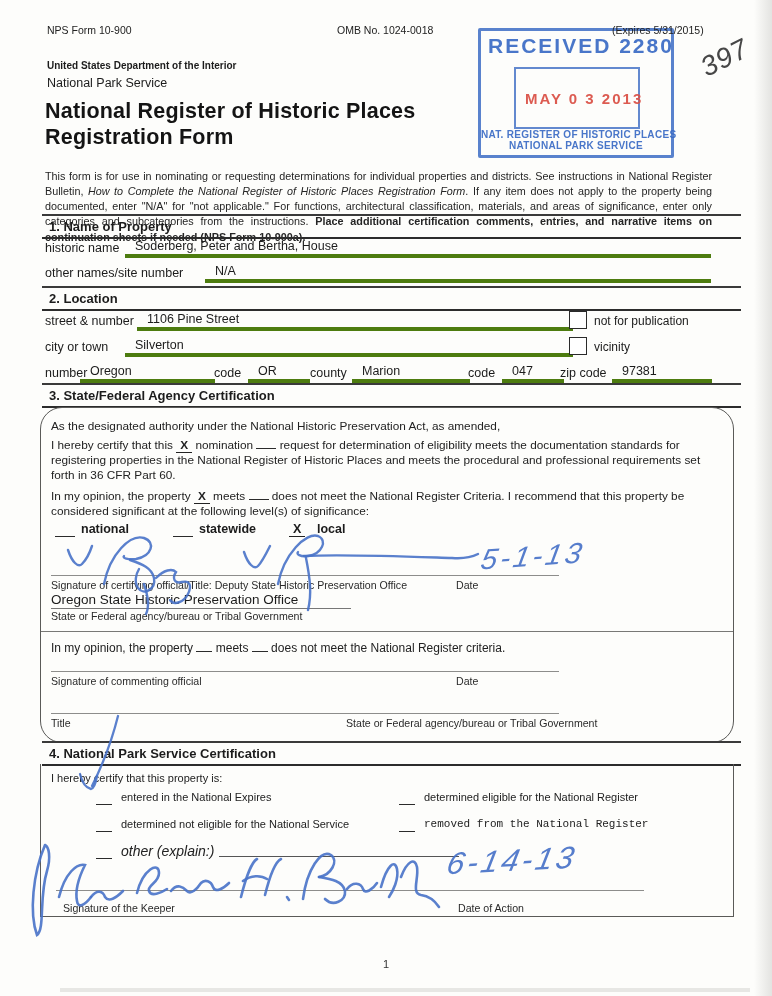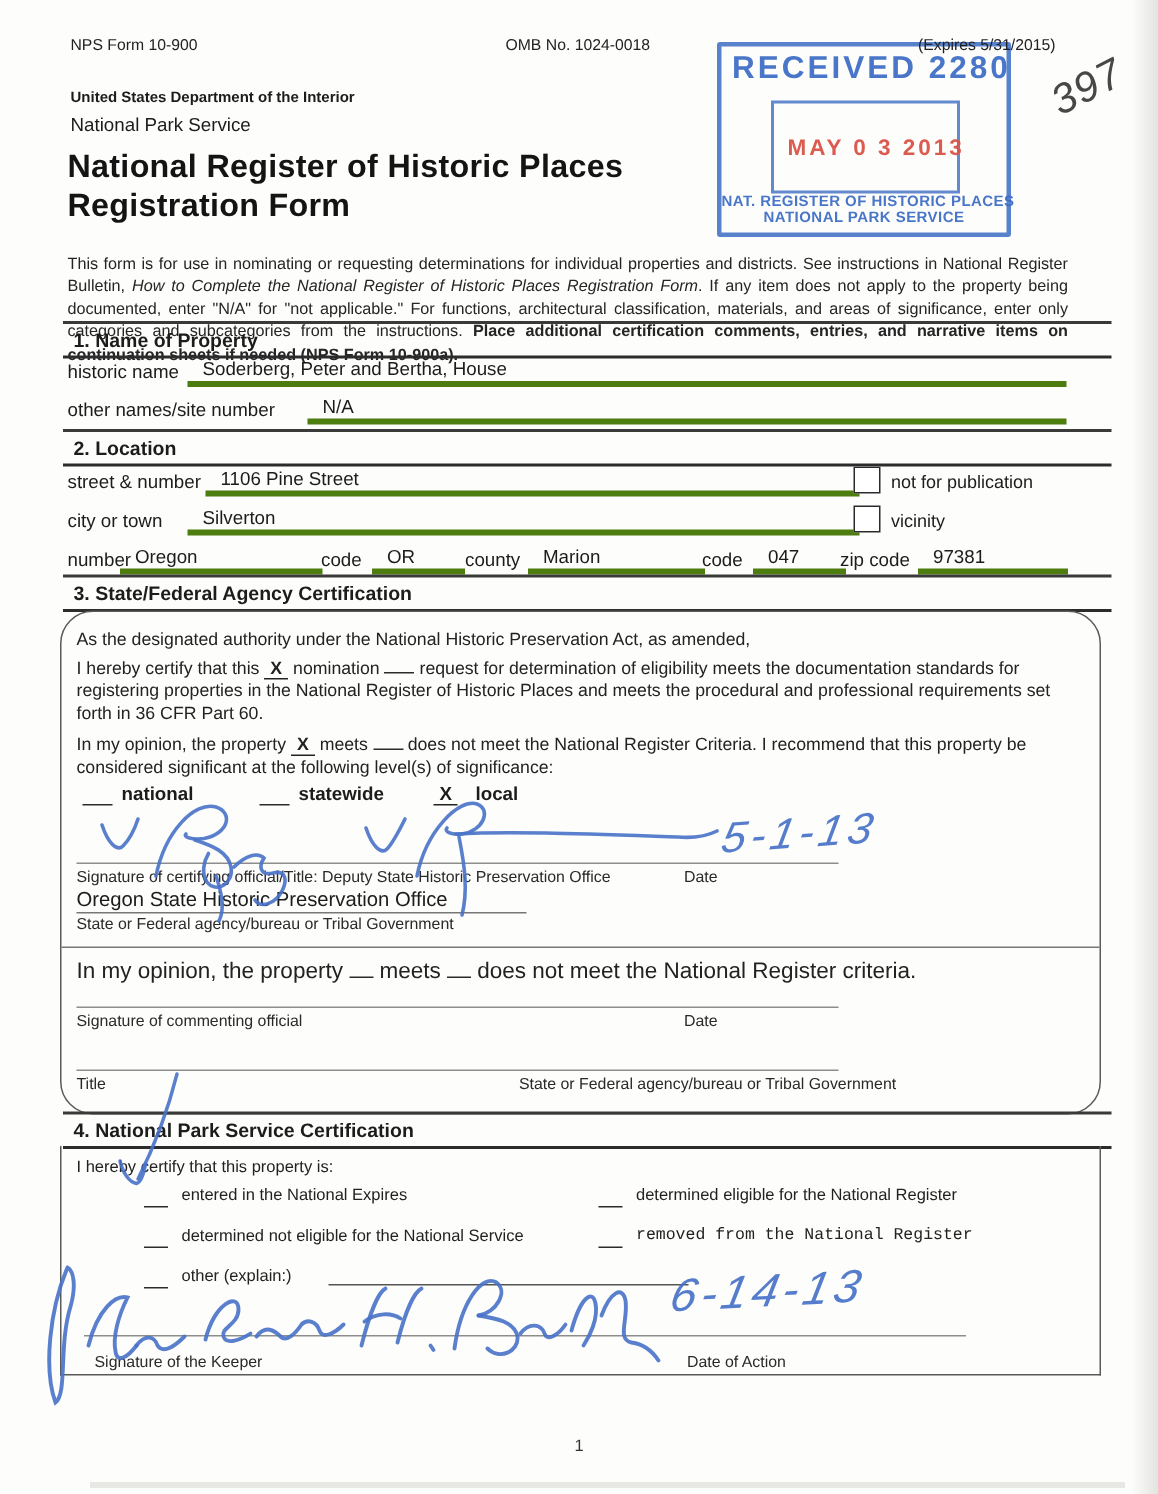--- a/index.html
+++ b/index.html
@@ -129,21 +129,21 @@
 
     <div class="abs sigline" style="left:10px; top:167px; width:508px;"></div>
     <div class="abs small-lbl" style="left:10px; top:171px;">Signature of certifying official/Title: Deputy State Historic Preservation Office</div>
     <div class="abs small-lbl" style="left:415px; top:171px;">Date</div>
 
     <div class="abs agency-val" style="left:10px; top:184px; width:300px;">Oregon State Historic Preservation Office</div>
     <div class="abs small-lbl" style="left:10px; top:202px;">State or Federal agency/bureau or Tribal Government</div>
 
     <div class="abs divider" style="left:0; top:223px; width:692px;"></div>
 
-    <p class="abs boxtext" style="left:10px; top:232px; width:674px; font-size:15px;"><span>In my opinion, the property </span><span class="blank sm"></span><span> meets </span><span class="blank sm"></span><span> does not meet the National Register criteria.</span></p>
+    <p class="abs boxtext" style="left:10px; top:232px; width:674px; font-size:12px;"><span>In my opinion, the property </span><span class="blank sm"></span><span> meets </span><span class="blank sm"></span><span> does not meet the National Register criteria.</span></p>
 
     <div class="abs sigline" style="left:10px; top:263px; width:508px;"></div>
     <div class="abs small-lbl" style="left:10px; top:267px;">Signature of commenting official</div>
     <div class="abs small-lbl" style="left:415px; top:267px;">Date</div>
 
     <div class="abs sigline" style="left:10px; top:305px; width:508px;"></div>
     <div class="abs small-lbl" style="left:10px; top:309px;">Title</div>
     <div class="abs small-lbl" style="left:305px; top:309px;">State or Federal agency/bureau or Tribal Government</div>
   </div>
 
@@ -177,21 +177,21 @@
 
     <div class="abs" style="left:0; top:53px; width:692px; height:16px;">
       <span class="abs blank sm" style="left:55px; top:3px;"></span>
       <span class="abs boxtext" style="left:80px; top:0; font-size:11px;">determined not eligible for the National Service</span>
       <span class="abs blank sm" style="left:358px; top:3px;"></span>
       <span class="abs boxtext" style="left:383px; top:0; font-size:11px;font-family:Liberation Mono, monospace;">removed from the National Register</span>
     </div>
 
     <div class="abs" style="left:0; top:80px; width:692px; height:16px;">
       <span class="abs blank sm" style="left:55px; top:3px;"></span>
-      <span class="abs boxtext" style="left:80px; top:0; font-size:11px;">other (explain:)</span>
+      <span class="abs boxtext" style="left:80px; top:0; font-size:14px;font-style:italic;">other (explain:)</span>
       <span class="abs sigline" style="left:178px; top:12px; width:240px; border-bottom:1.2px solid #555;"></span>
     </div>
 
     <div class="abs sigline" style="left:15px; top:126px; width:588px;"></div>
     <div class="abs small-lbl" style="left:22px; top:138px;">Signature of the Keeper</div>
     <div class="abs small-lbl" style="left:417px; top:138px;">Date of Action</div>
   </div>
 
   <svg class="abs ink" style="left:72px; top:710px; z-index:9;" width="60" height="92" viewBox="0 0 60 92">
     <g fill="none" stroke="rgba(72,114,200,.9)" stroke-width="2.3" stroke-linecap="round">

